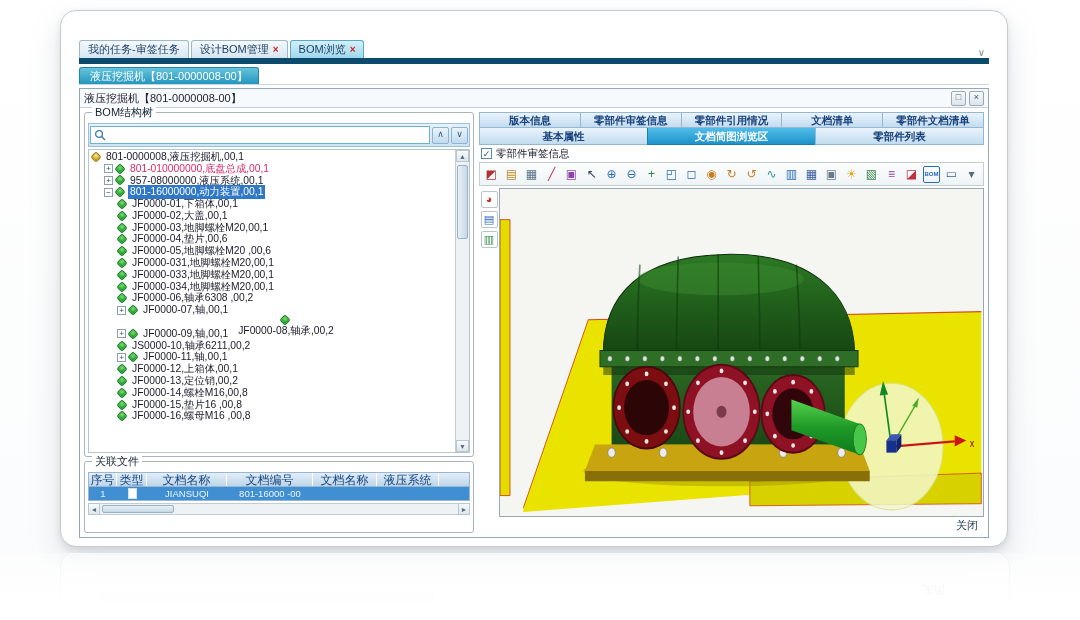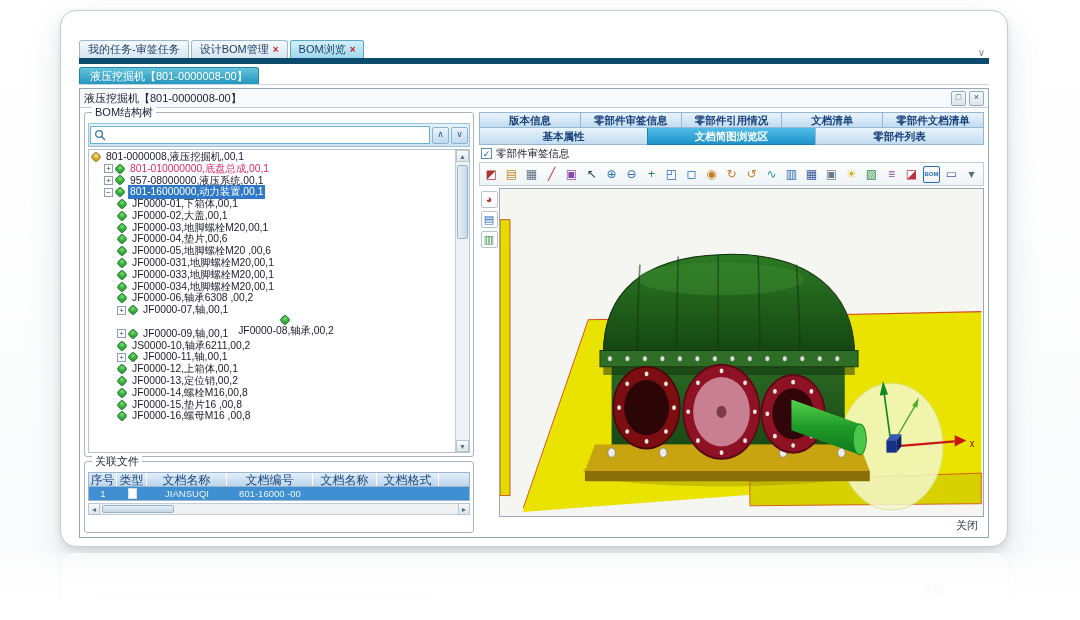--- a/index.html
+++ b/index.html
@@ -283,21 +283,21 @@
           </div>
 
           <div class="group files-group">
             <span class="legend">关联文件</span>
             <div id="files-header" class="f-header">
                 <span class="fh" style="width: 28px;">序号</span>
                 <span class="fh" style="width: 30px;">类型</span>
                 <span class="fh" style="width: 80px;">文档名称</span>
                 <span class="fh" style="width: 86px;">文档编号</span>
                 <span class="fh" style="width: 64px;">文档名称</span>
-                <span class="fh" style="width: 62px;">文档格式</span>
+                <span class="fh" style="width: 62px;">液压系统</span>
               </div>
             <div id="files-row" class="f-row">
                 <span class="fc" style="width: 28px;">1</span>
                 <span class="fc" style="width: 30px;">
                   <span class="doc-ico"></span>
                 </span>
                 <span class="fc" style="width: 80px;">JIANSUQI</span>
                 <span class="fc" style="width: 86px;">801-16000 -00</span>
                 <span class="fc" style="width: 64px;"></span>
                 <span class="fc" style="width: 62px;"></span>

